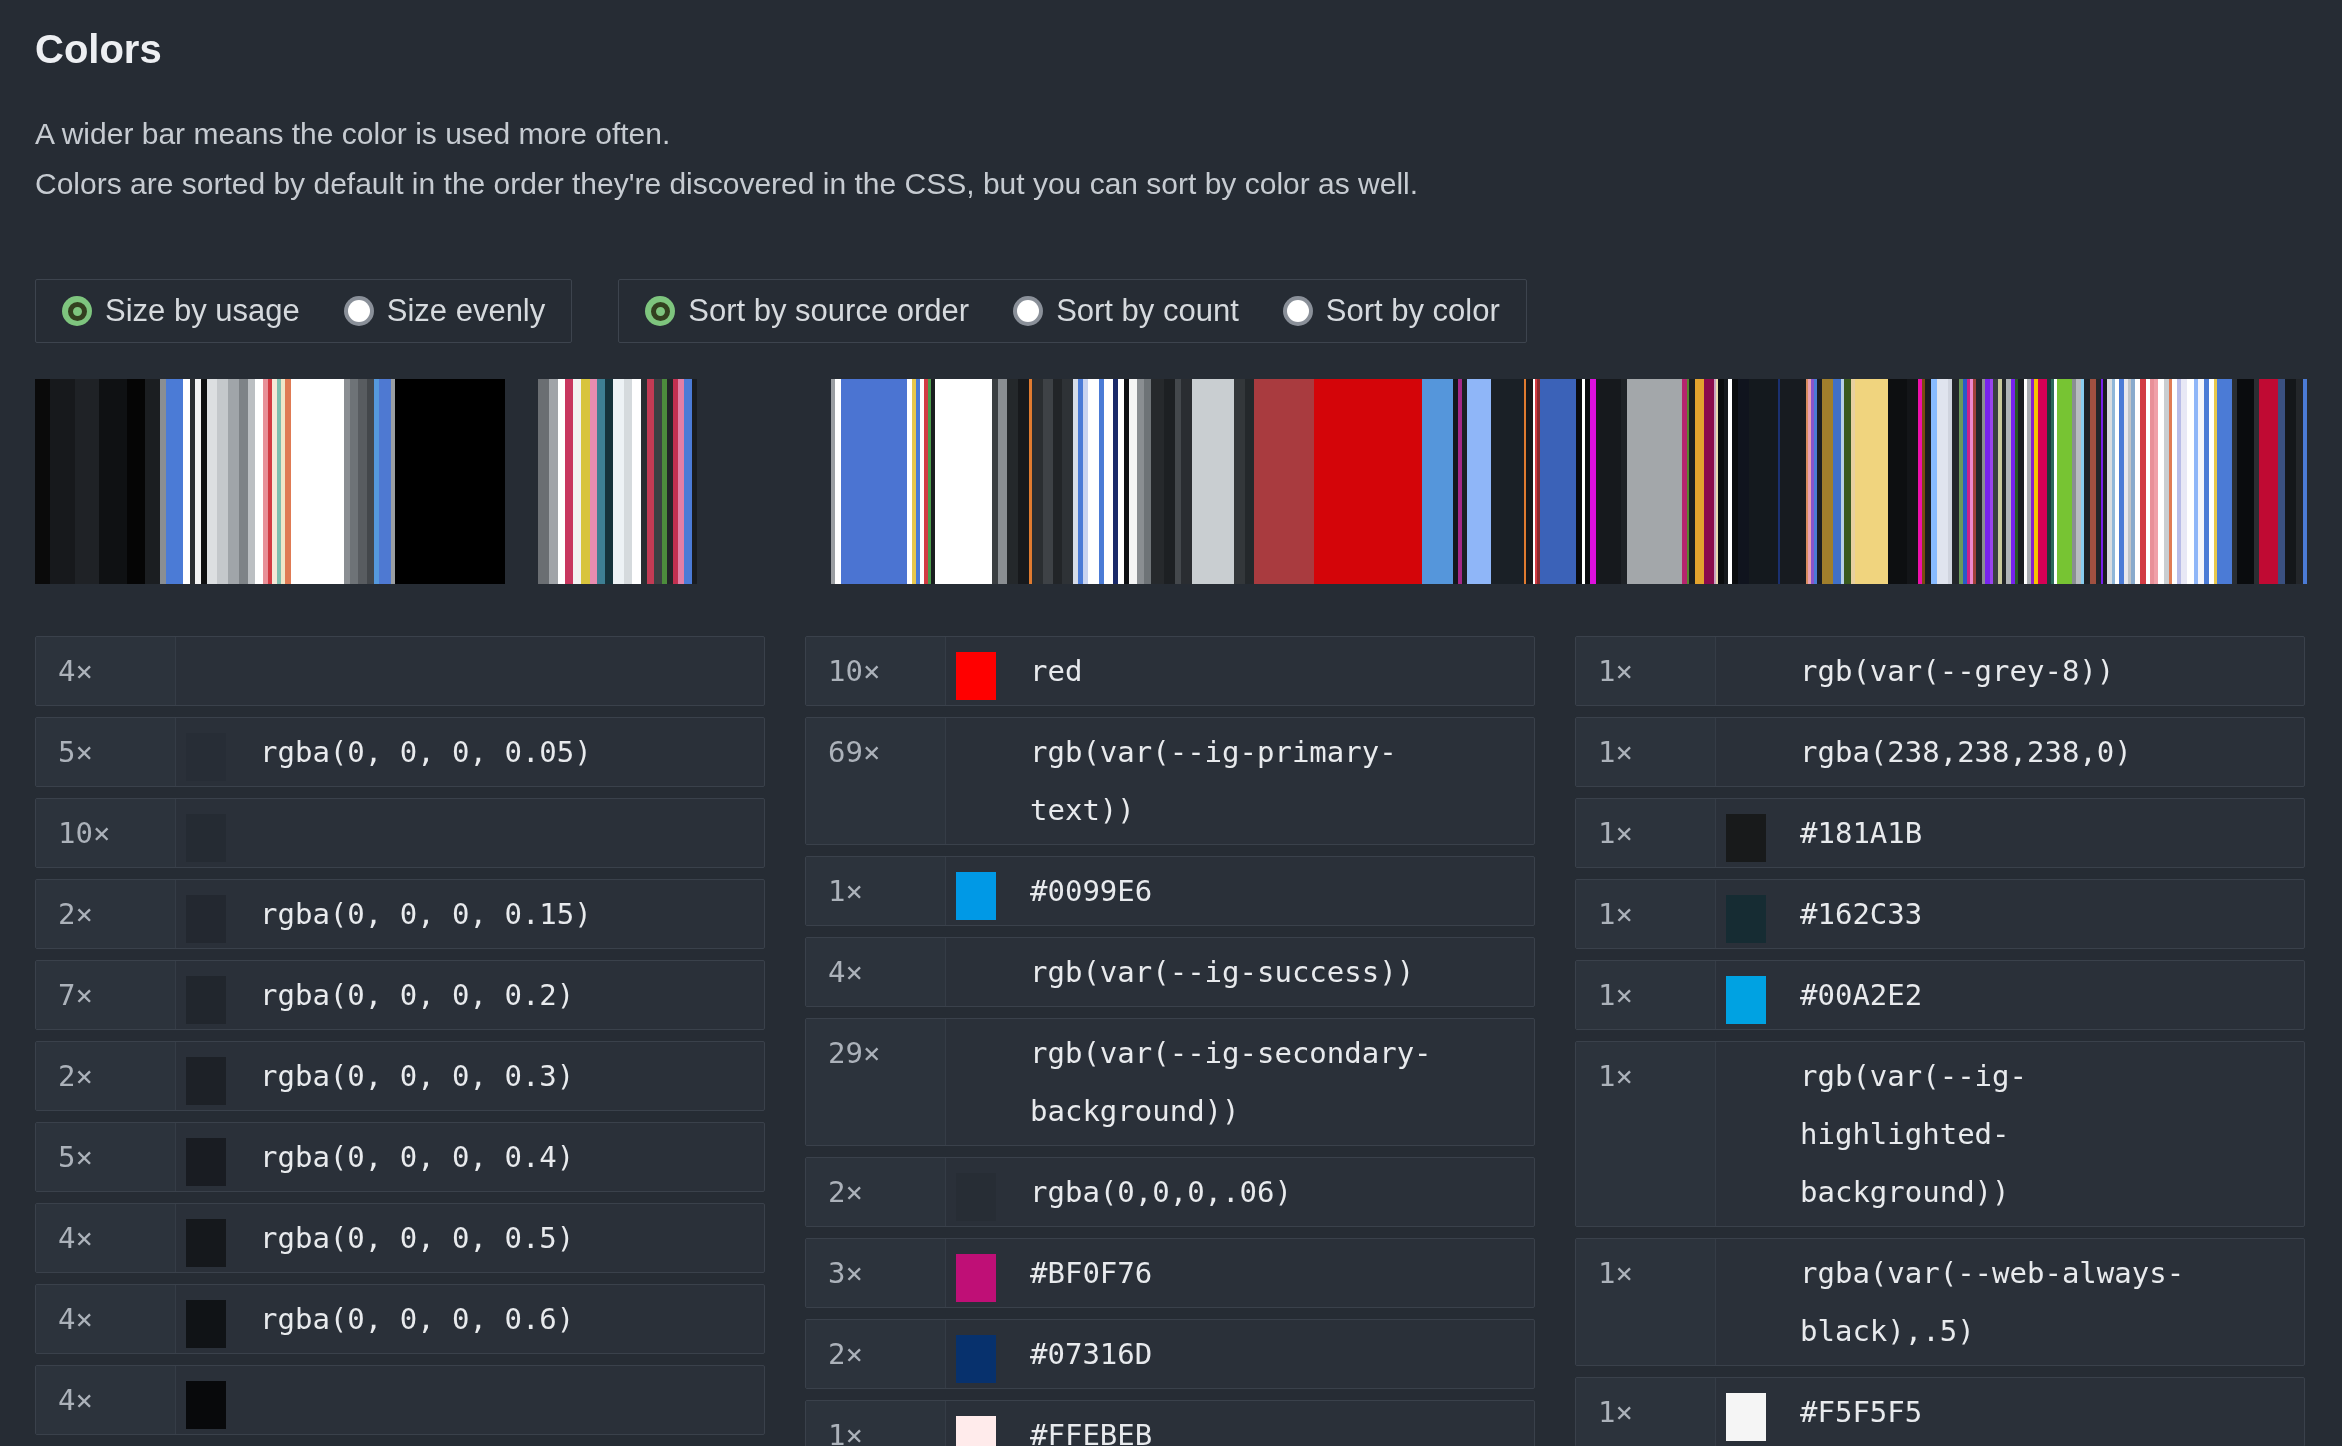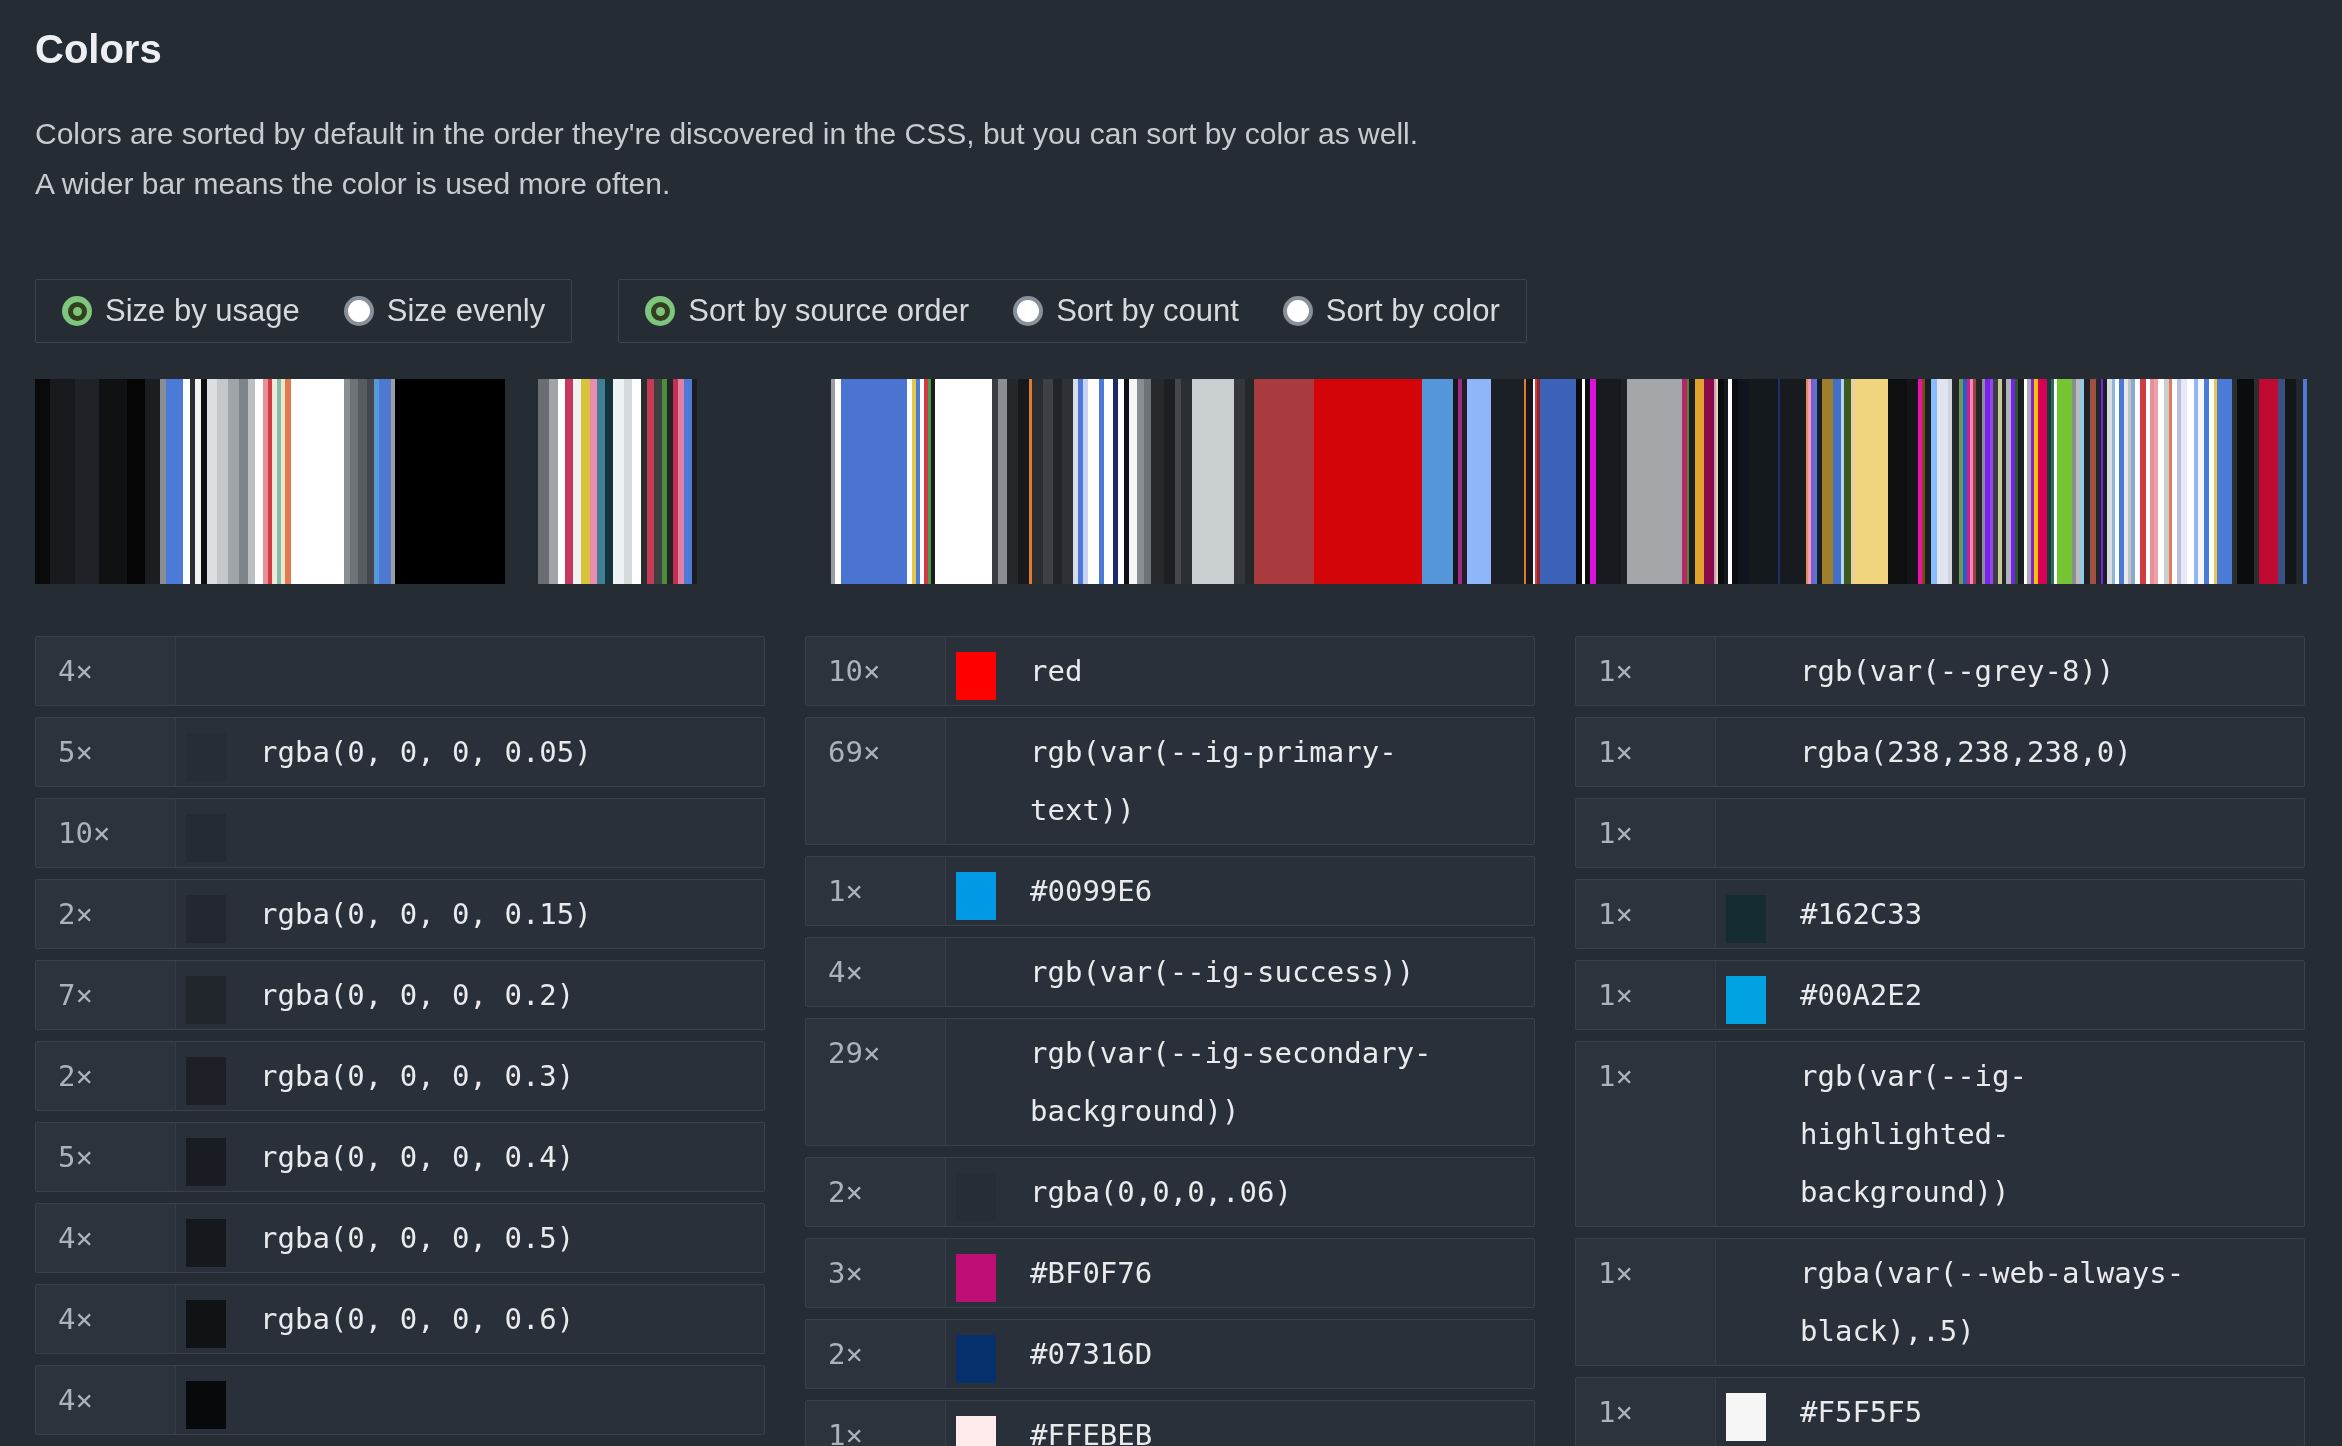--- a/index.html
+++ b/index.html
@@ -61,22 +61,22 @@
   }
 </style>
 </head>
 <body>
 
 <div class="page">
 
   <h1 class="title">Colors</h1>
 
   <div class="desc">
+    <div>A wider bar means the color is used more often.</div>
     <div>Colors are sorted by default in the order they're discovered in the CSS, but you can sort by color as well.</div>
-    <div>A wider bar means the color is used more often.</div>
   </div>
 
   <div class="controls">
     <div class="radio-group">
         <label class="radio-option">
           <span class="radio on">
             <span class="radio-inner"></span>
           </span>
           <span class="lbl">Size by usage</span>
         </label>
@@ -471,20 +471,24 @@
         </div>
         <div class="row">
           <div class="cnt">1×</div>
           <div class="valcell">
             <div class="swatch" style="background: rgba(238, 238, 238, 0);"></div>
             <div class="val">rgba(238,238,238,0)</div>
           </div>
         </div>
         <div class="row">
           <div class="cnt">1×</div>
+          <div class="valcell">
+            <div class="swatch" style="background: rgb(24, 26, 27);"></div>
+            <div class="val">#181A1B</div>
+          </div>
         </div>
         <div class="row">
           <div class="cnt">1×</div>
           <div class="valcell">
             <div class="swatch" style="background: rgb(22, 44, 51);"></div>
             <div class="val">#162C33</div>
           </div>
         </div>
         <div class="row">
           <div class="cnt">1×</div>

